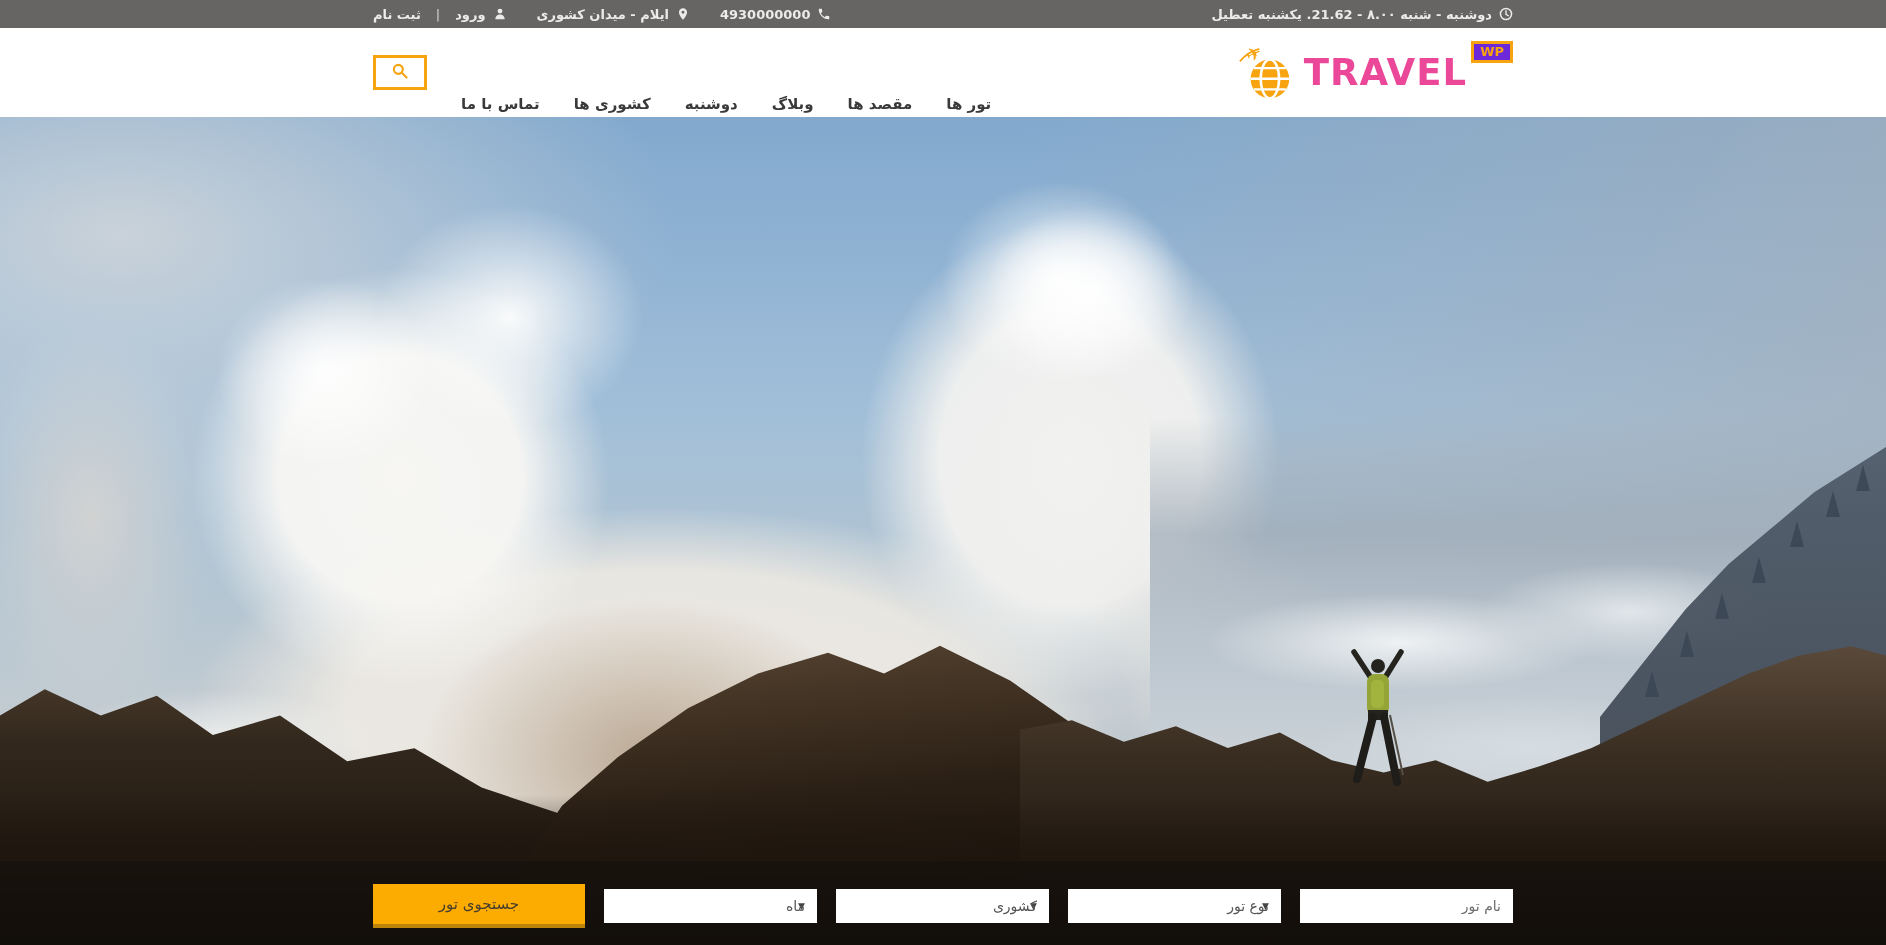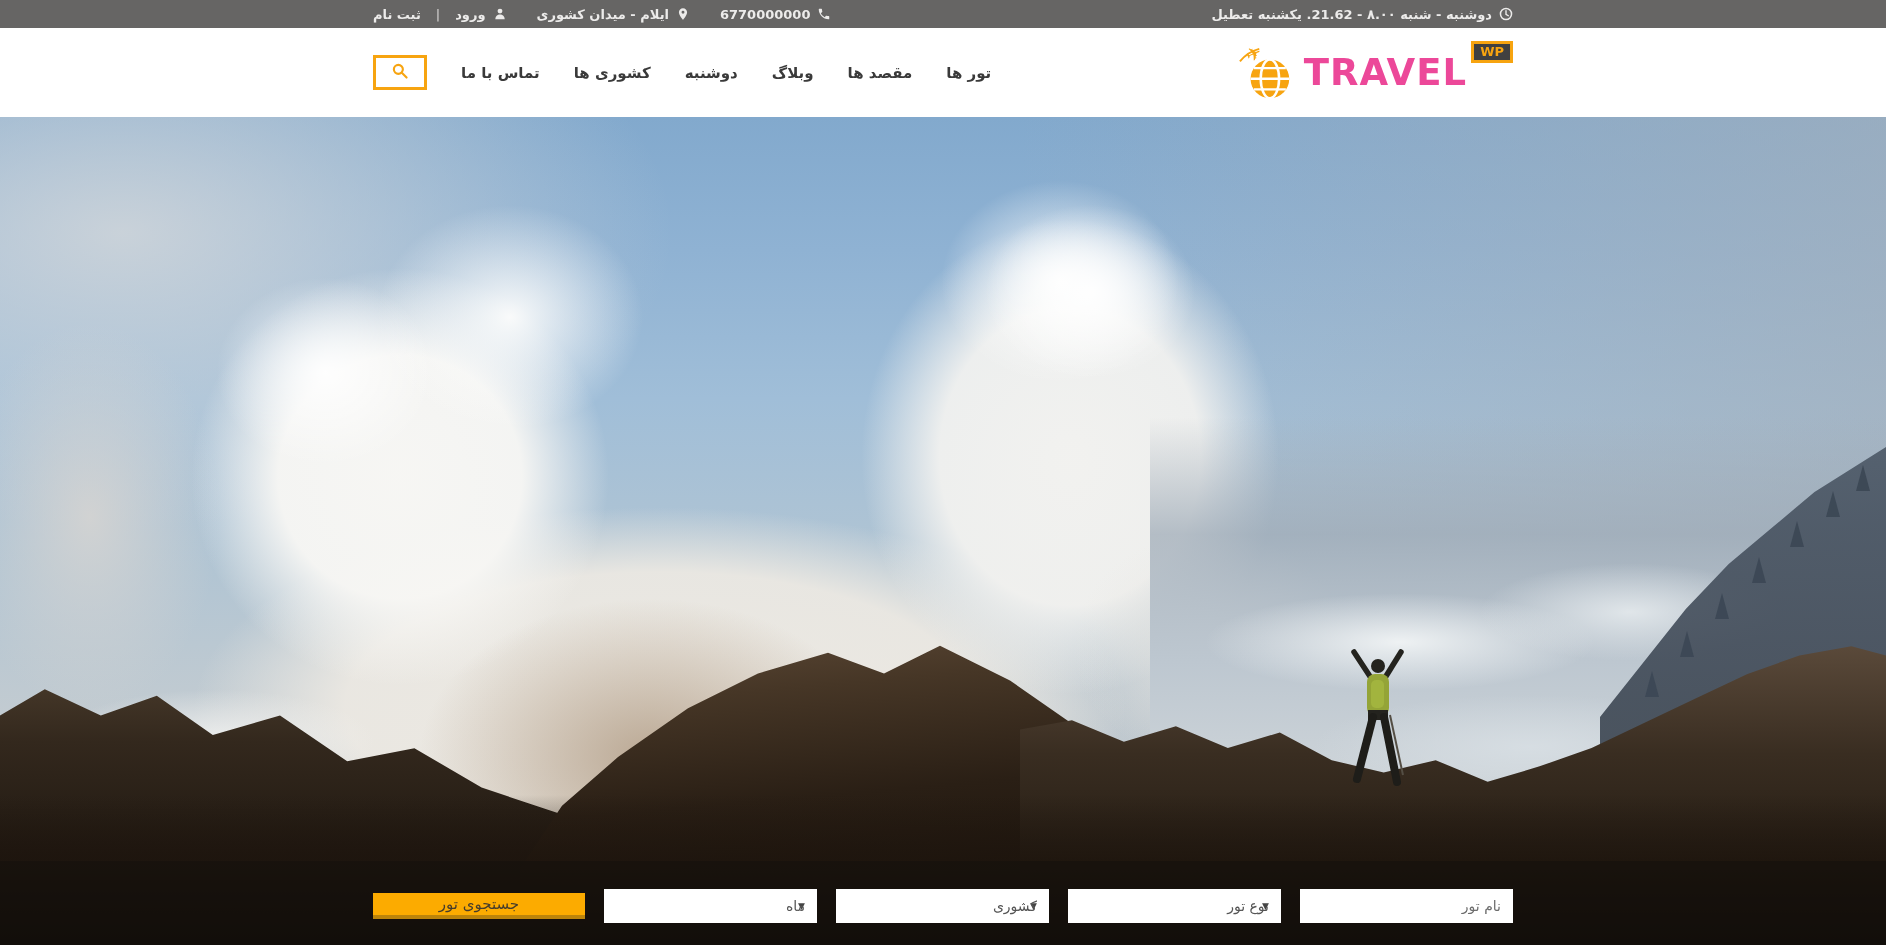--- a/index.html
+++ b/index.html
@@ -24,24 +24,24 @@
   .tb-icon svg{width:14px;height:14px;}
   .tb-link{cursor:pointer;}
 
   
   .header{height:89px;background:#fff;}
   .header .container{display:flex;align-items:center;justify-content:space-between;}
   .logo{direction:ltr;display:flex;align-items:center;height:89px;position:relative;padding-right:46px;}
   .logo-mark{width:58px;height:56px;margin-right:8px;}
   .logo-text{font-size:37px;font-weight:bold;color:#ec4899;letter-spacing:1px;line-height:1;}
   .wp-badge{position:absolute;right:0;top:13px;border:3px solid var(--accent);color:var(--accent);
-            font-size:13px;font-weight:bold;padding:0 6px;line-height:16px;background:#404040;}
+            font-size:13px;font-weight:bold;padding:0 6px;line-height:16px;background:#6d28d9;}
   .navgroup{display:flex;align-items:center;gap:34px;height:89px;}
   .nav-item{font-size:15px;font-weight:bold;color:var(--ink);cursor:pointer;position:relative;
-            height:81px;display:flex;align-items:center;white-space:nowrap;}
+            height:81px;display:flex;align-items:flex-end;white-space:nowrap;}
   .nav-item.active{color:var(--accent);}
   .active-marker{position:absolute;left:-2px;right:-2px;bottom:12px;height:3px;background:var(--accent);}
   .active-marker::before{content:'';position:absolute;left:50%;transform:translateX(-50%);bottom:3px;
             width:0;height:0;border:5px solid transparent;border-bottom:6px solid var(--accent);border-top-width:0;}
   .search-btn{width:54px;height:35px;border:3px solid var(--accent);background:#fff;display:flex;
             align-items:center;justify-content:center;cursor:pointer;}
 
   
   .hero{position:relative;width:1886px;height:828px;overflow:hidden;background:#9db8d2;}
   .hero *{position:absolute;}
@@ -84,21 +84,21 @@
 
   
   .tour-search{left:0;bottom:0;width:100%;height:84px;display:flex;direction:rtl;align-items:center;
          justify-content:center;gap:19px;padding-top:6px;}
   .ts-input{position:static;width:213px;height:34px;border:0;background:#fff;padding:0 12px;font-size:14px;
          color:#333;font-family:"DejaVu Sans","Liberation Sans",sans-serif;}
   .ts-input::placeholder{color:#6d6d6d;}
   .ts-select{position:static;width:213px;height:34px;background:#fff;display:flex;align-items:center;
          justify-content:space-between;padding:0 12px;font-size:14px;color:#555;cursor:pointer;}
   .ts-select .arrow{position:static;font-size:9px;color:#444;}
-  .ts-button{position:static;width:212px;height:26px;background:var(--btn);border:0;border-bottom:4px solid var(--btn-edge);
+  .ts-button{position:static;width:212px;height:44px;background:var(--btn);border:0;border-bottom:4px solid var(--btn-edge);
          font-size:15px;color:#453c2c;cursor:pointer;font-family:"DejaVu Sans","Liberation Sans",sans-serif;}
 </style>
 </head>
 <body>
 
 <div class="topbar">
   <div class="container">
     <div class="tb-item">
       <span class="tb-icon">
         <svg viewBox="0 0 24 24">
@@ -108,21 +108,21 @@
       </span>
       <span>دوشنبه - شنبه ۸.۰۰ - 21.62. یکشنبه تعطیل</span>
     </div>
     <div class="tb-group">
       <div class="tb-item">
         <span class="tb-icon">
           <svg viewBox="0 0 24 24">
               <path d="M6.6 10.8c1.5 2.9 3.7 5.1 6.6 6.6l2.2-2.2c.3-.3.7-.4 1.1-.3 1.1.4 2.3.6 3.5.6.6 0 1 .4 1 1V20c0 .6-.4 1-1 1C10.6 21 3 13.4 3 4c0-.6.4-1 1-1h3.5c.6 0 1 .4 1 1 0 1.2.2 2.4.6 3.5.1.4 0 .8-.3 1.1l-2.2 2.2z" fill="#ecebea"></path>
             </svg>
         </span>
-        <span>6770000000</span>
+        <span>4930000000</span>
       </div>
       <div class="tb-item">
         <span class="tb-icon">
           <svg viewBox="0 0 24 24">
               <path d="M12 2C8.1 2 5 5.1 5 9c0 5.2 7 13 7 13s7-7.8 7-13c0-3.9-3.1-7-7-7zm0 9.5A2.5 2.5 0 1 1 12 6.5a2.5 2.5 0 0 1 0 5z" fill="#ecebea"></path>
             </svg>
         </span>
         <span>ایلام - میدان کشوری</span>
       </div>
       <div class="tb-item">

